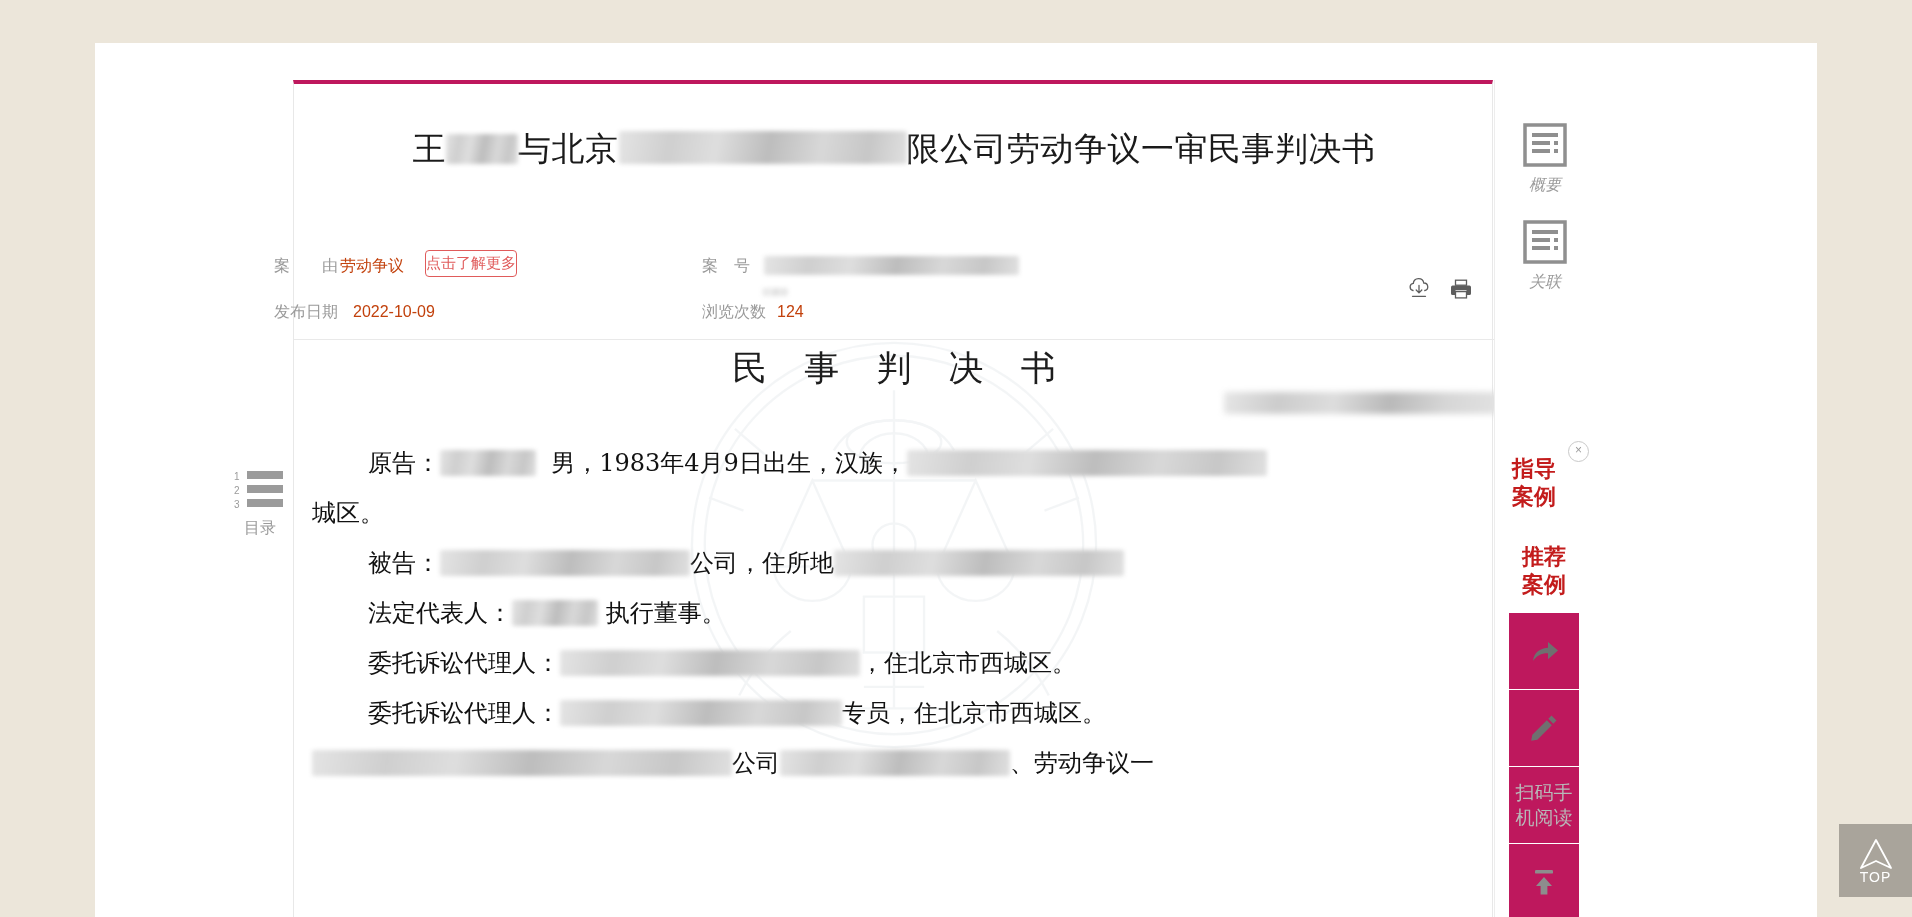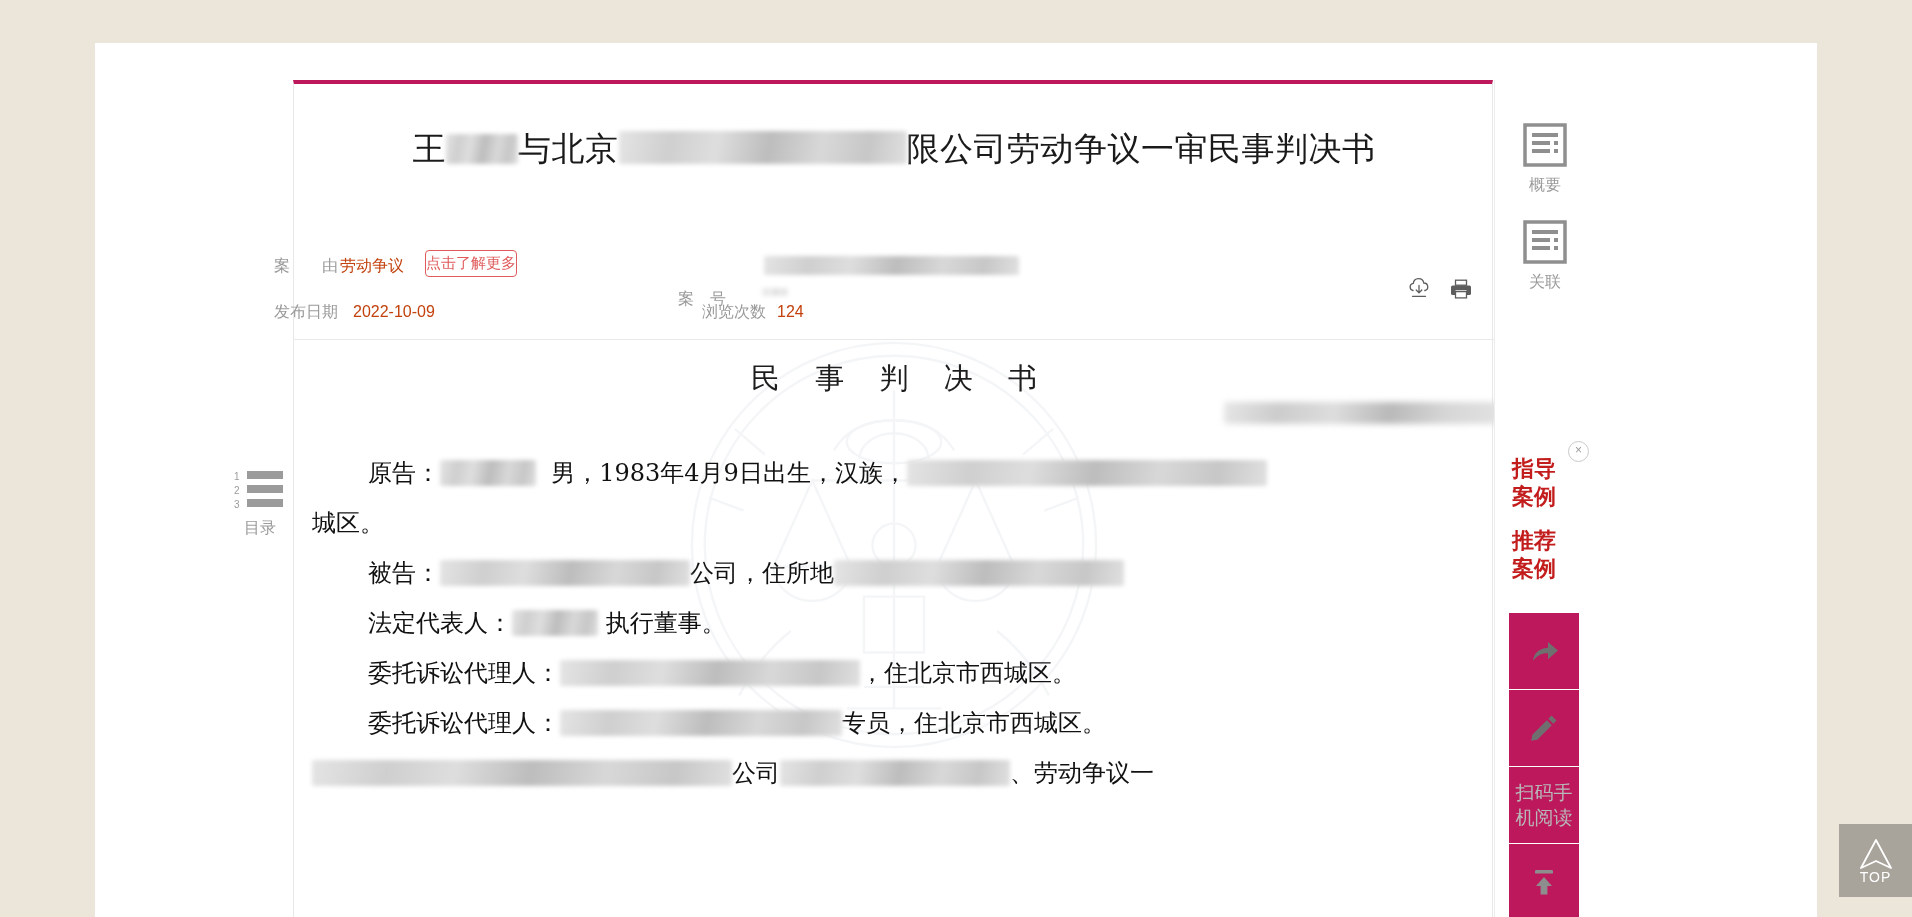--- a/index.html
+++ b/index.html
@@ -53,21 +53,21 @@
   .meta-row.r1{top:12px;}
   .meta-row.r2{top:58px;}
   .meta-label{
     position:absolute;font-size:16px;color:#9a9a9a;line-height:24px;white-space:nowrap;
   }
   .meta-value{
     position:absolute;font-size:16px;color:#c2410c;line-height:24px;white-space:nowrap;
   }
   .ml-case{left:-20px;}
   .mv-case{left:46px;}
-  .ml-num{left:384px;margin-top:33px;}
+  .ml-num{left:408px;}
   .ml-date{left:-20px;}
   .mv-date{left:59px;}
   .ml-view{left:408px;}
   .mv-view{left:483px;}
   .badge-more{
     position:absolute;left:131px;top:-4px;
     border:1px solid #e05b5b;color:#e05b5b;border-radius:4px;
     font-size:15px;line-height:22px;padding:1px 0 2px;
     background:#fff;white-space:nowrap;cursor:pointer;
   }
@@ -83,21 +83,21 @@
     position:absolute;left:0;top:256px;width:1200px;height:581px;overflow:hidden;
   }
   .seal{
     position:absolute;left:50%;top:-10px;transform:translateX(-50%);
     width:430px;height:430px;opacity:.16;pointer-events:none;
   }
   .court-name,.doc-type{
     position:relative;text-align:center;color:#1d1d1d;white-space:nowrap;
   }
   .court-name{font-size:31px;line-height:44px;margin-top:20px;font-family:"DejaVu Sans",sans-serif;}
-  .doc-type{font-size:29px;line-height:44px;letter-spacing:13px;margin-top:16px;padding-left:13px;font-family:"DejaVu Sans",sans-serif;}
+  .doc-type{font-size:35px;line-height:44px;letter-spacing:13px;margin-top:6px;padding-left:13px;font-family:"DejaVu Sans",sans-serif;}
 
   .para{
     position:relative;
     font-family:"DejaVu Serif","Liberation Serif",serif;
     font-size:24px;line-height:50px;color:#111;
     margin:0 0 0 0;padding:0 16px 0 18px;white-space:nowrap;
   }
   .para.indent{text-indent:56px;}
   .rd-line{height:26px;vertical-align:-5px;}
   .stub-line{position:relative;height:48px;padding:0 16px;}
@@ -109,34 +109,34 @@
 
   
   .toc{
     position:absolute;left:232px;top:470px;width:56px;text-align:center;cursor:pointer;
   }
   .toc-label{font-size:16px;color:#9b9b9b;margin-top:3px;line-height:22px;}
 
   
   .rail{position:absolute;left:1494px;top:80px;width:4px;height:837px;border-left:1px solid #ededed;}
   .rail-btn{
-    position:absolute;left:1510px;width:70px;text-align:center;cursor:pointer;
+    position:absolute;left:1510px;width:70px;text-align:center;cursor:pointer;font-style:italic;
   }
   .rail-btn .rb-label{font-size:16px;color:#9b9b9b;line-height:24px;margin-top:2px;}
   .rb-outline{width:44px;height:44px;margin:0 auto;}
 
   
   .promo{
     position:absolute;left:1512px;top:455px;width:64px;
   }
   .promo-item{
     color:#c31c1c;font-weight:700;font-size:22px;line-height:28px;
     text-align:left;cursor:pointer;letter-spacing:0;
   }
-  .promo-item + .promo-item{margin-top:16px;}
+  .promo-item + .promo-item{margin-top:32px;text-align:center;}
   .promo-close{
     position:absolute;left:56px;top:-14px;width:19px;height:19px;border-radius:50%;
     border:1px solid #c9c9c9;color:#9a9a9a;font-size:12px;line-height:17px;text-align:center;
     background:#fff;cursor:pointer;
   }
 
   
   .toolstack{position:absolute;left:1509px;top:613px;width:70px;}
   .tool{
     width:70px;height:76px;background:#be185d;border-bottom:1px solid #ffffff;

